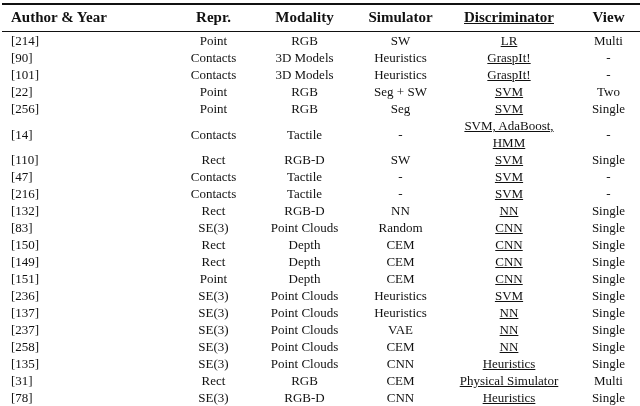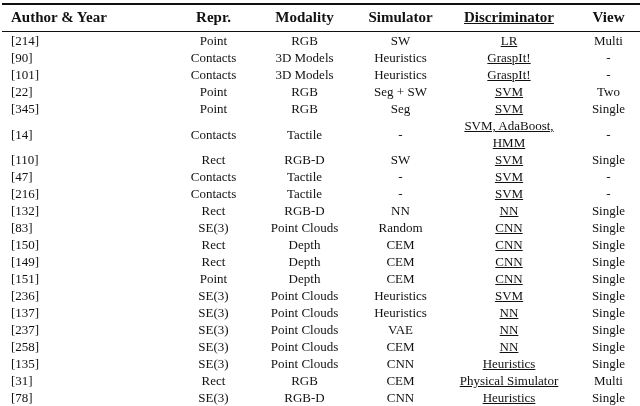--- a/index.html
+++ b/index.html
@@ -87,21 +87,21 @@
       </tr>
       <tr>
         <td class="c0">[22]</td>
         <td class="c1">Point</td>
         <td class="c2">RGB</td>
         <td class="c3">Seg + SW</td>
         <td class="c4">SVM</td>
         <td class="c5">Two</td>
       </tr>
       <tr>
-        <td class="c0">[345]</td>
+        <td class="c0">[256]</td>
         <td class="c1">Point</td>
         <td class="c2">RGB</td>
         <td class="c3">Seg</td>
         <td class="c4">SVM</td>
         <td class="c5">Single</td>
       </tr>
       <tr>
         <td class="c0">[14]</td>
         <td class="c1">Contacts</td>
         <td class="c2">Tactile</td>

